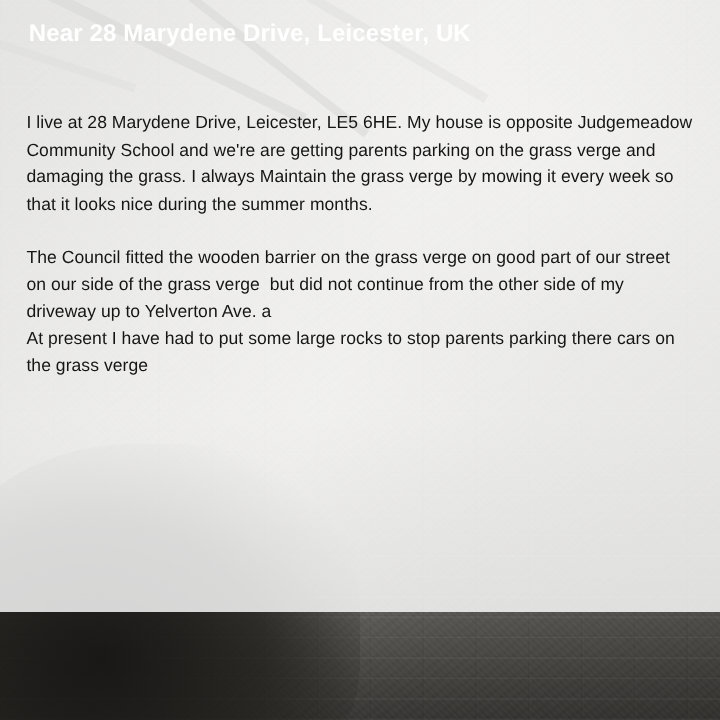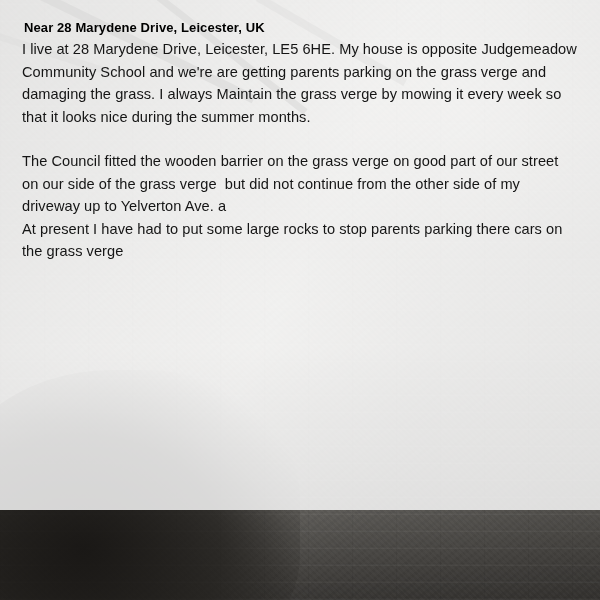--- a/index.html
+++ b/index.html
@@ -100,29 +100,30 @@
     left: 0;
     top: 0;
     width: 600px;
     min-height: 510px;
     background: rgba(255,255,255,0.82);
     box-sizing: border-box;
     padding: 18px 22px 10px 22px;
   }
 
   #title {
-    font-size: 13px;
+    font-size: 20px;
     font-weight: bold;
-    color: #000000;
+    color: #ffffff;
     margin: 0 0 0 2px;
     line-height: 20px;
     letter-spacing: 0.1px;
   }
 
   #body-text {
+    margin-top: 54px;
     font-size: 14.6px;
     line-height: 22.5px;
     color: #151515;
     letter-spacing: 0.05px;
   }
 
   #body-text p {
     margin: 0 0 22px 0;
     white-space: pre-wrap;
   }

